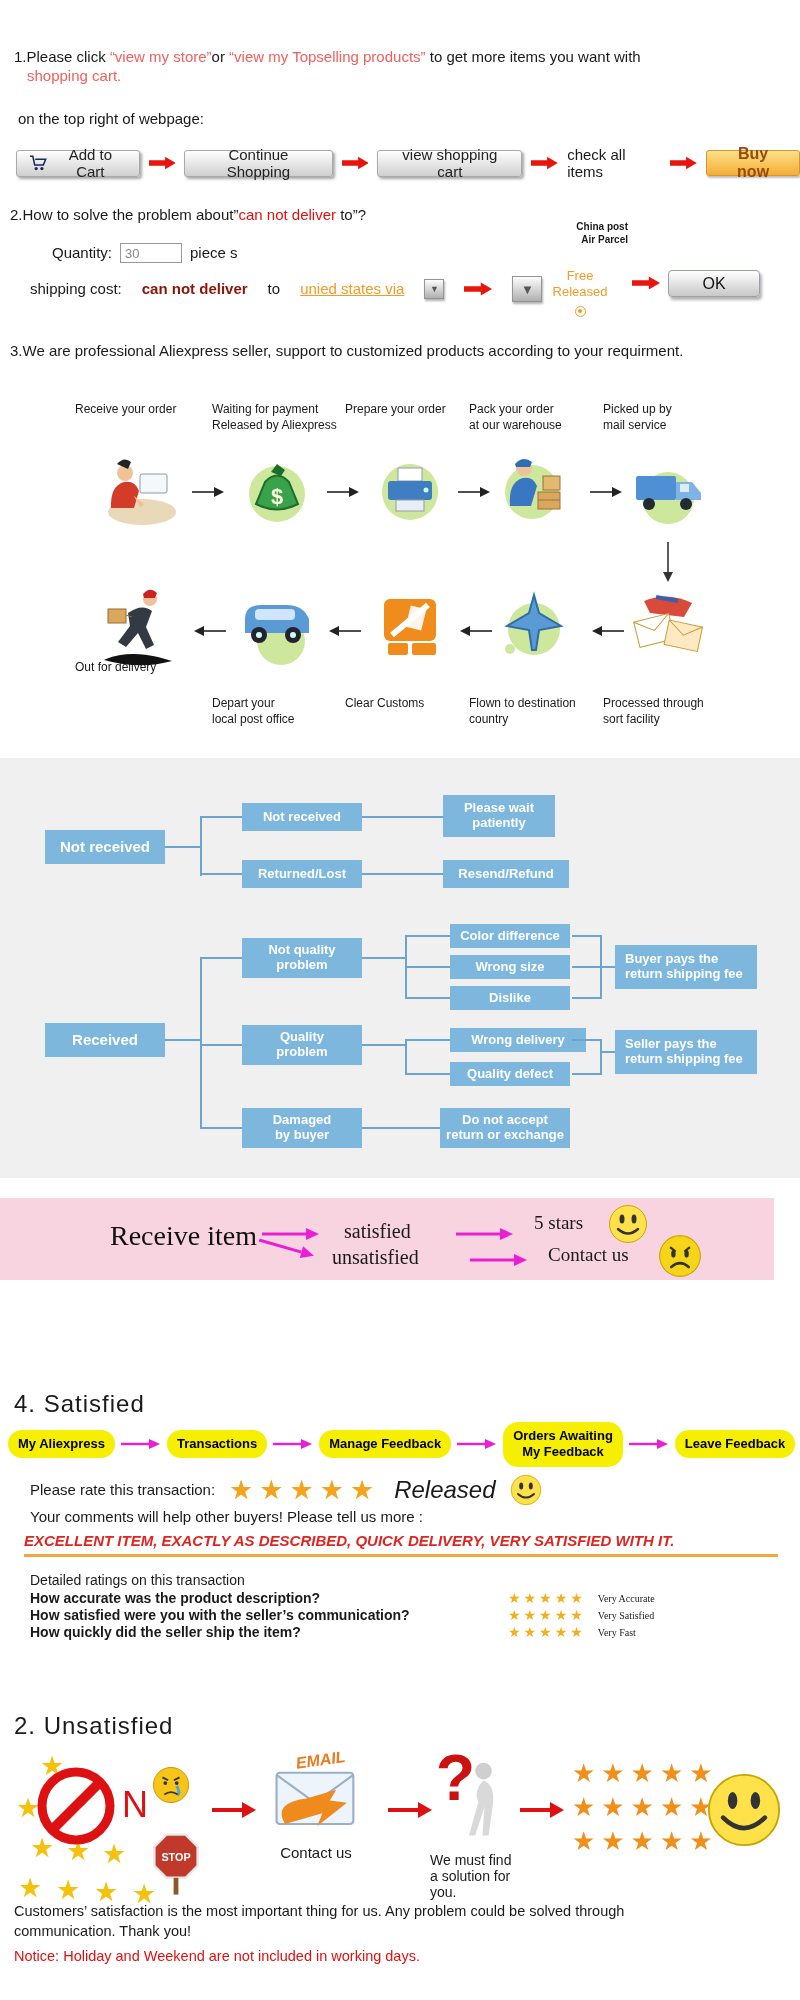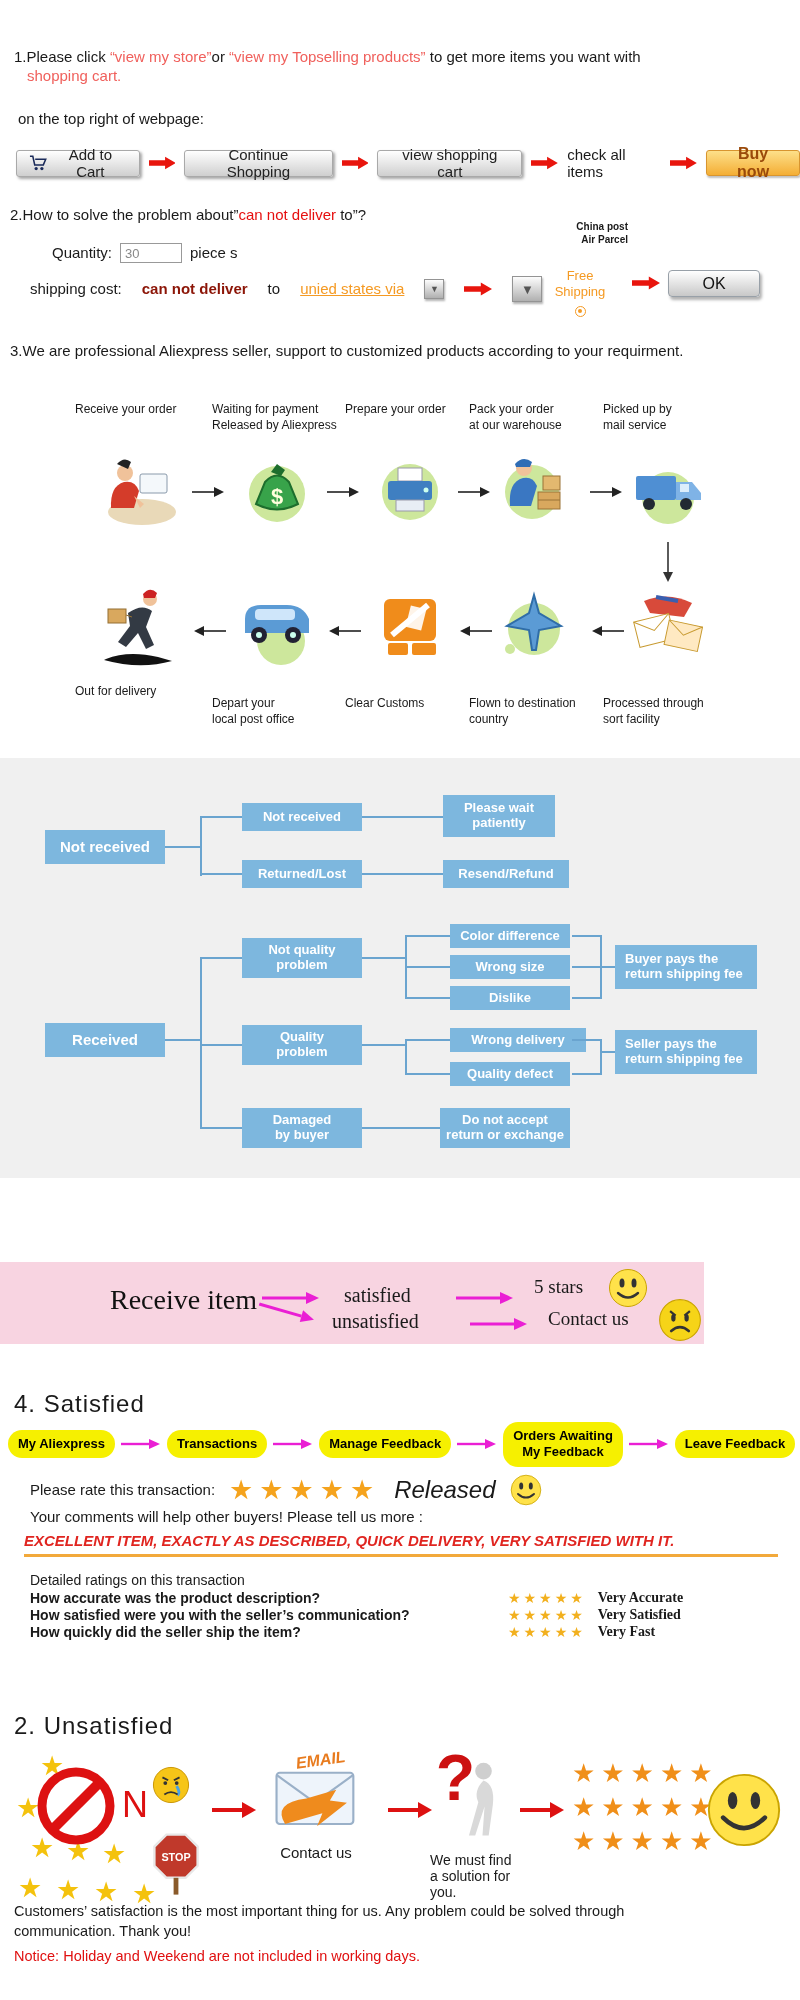--- a/index.html
+++ b/index.html
@@ -27,21 +27,21 @@
   .hl,.vl{position:absolute;background:#6aa4cf}
   .hl{height:2px}.vl{width:2px}
   .banner{background:#f8d4e1}
   .pill{display:inline-block;background:#f6f000;border-radius:15px;font-weight:bold;font-size:13px;line-height:1.25;padding:6px 10px;text-align:center;white-space:pre-line;border:none;font-family:"Liberation Sans",sans-serif}
   .stars-lg{color:#f5a31d;font-size:27px;letter-spacing:6px}
   .stars-sm{color:#f2b01e;font-size:14px;letter-spacing:3px}
   .stars-grid{color:#f08f19;font-size:26px;letter-spacing:6px;line-height:34px}
   .collage-star{position:absolute;color:#f4c20d;font-size:27px}
   .rating-row{display:flex;align-items:center;margin-bottom:1px}
   .rating-q{width:478px;font-size:14px;font-weight:bold}
-  .rating-a{font-family:"Liberation Serif",serif;font-size:14px;font-weight:bold;padding-left:12px}
+  .rating-a{font-family:"Liberation Serif",serif;font-size:10px;font-weight:normal;padding-left:12px}
   .example{color:#e02520;font-weight:bold;font-style:italic;font-size:15px;border-bottom:3px solid #f2a93b;padding-bottom:5px;width:754px}
 </style>
 </head>
 <body>
 
 <div id="page">
 
   <div class="abs t15" style="left:14px;top:48px;width:772px">
     <span>1.Please click </span><span class="red">“view my store”</span><span>or </span><span class="red">“view my Topselling products”</span><span> to get more items you want with</span><br>
     <span class="red" style="padding-left:13px">shopping cart.</span>
@@ -101,21 +101,21 @@
     <svg width="28" height="16" viewBox="0 0 30 16">
         <path d="M0 5h18V1l12 7-12 7v-4H0z" fill="#e8150d"></path>
       </svg>
     <span class="dd" style="width:30px;height:26px;font-size:13px">
         <span>▼</span>
       </span>
   </div>
 
   <div class="abs" style="left:532px;top:268px;width:96px;text-align:center">
     <div class="orange pre" style="font-size:13px;line-height:1.2">Free
-Shipping</div>
+Released</div>
     <span class="radio" style="margin-top:3px">
         <span class="radio-dot"></span>
       </span>
   </div>
 
   <svg class="abs" style="left:632px;top:275px" width="28" height="16" viewBox="0 0 30 16">
       <path d="M0 5h18V1l12 7-12 7v-4H0z" fill="#e8150d"></path>
     </svg>
   <button class="abs btn-ok" style="left:668px;top:270px">OK</button>
 
@@ -242,21 +242,21 @@
     </svg>
   <svg class="abs" style="left:458px;top:625px" width="34" height="12">
       <path d="M34 6H10" stroke="#222" stroke-width="1.6"></path>
       <path d="M12 1L2 6l10 5z" fill="#222"></path>
     </svg>
   <svg class="abs" style="left:590px;top:625px" width="34" height="12">
       <path d="M34 6H10" stroke="#222" stroke-width="1.6"></path>
       <path d="M12 1L2 6l10 5z" fill="#222"></path>
     </svg>
 
-  <div class="step-label" style="left:75px;top:684px">Out for delivery</div>
+  <div class="step-label" style="left:75px;top:660px">Out for delivery</div>
   <div class="step-label" style="left:212px;top:696px">Depart your
 local post office</div>
   <div class="step-label" style="left:345px;top:696px">Clear Customs</div>
   <div class="step-label" style="left:469px;top:696px">Flown to destination
 country</div>
   <div class="step-label" style="left:603px;top:696px">Processed through
 sort facility</div>
 
   <div class="abs flow-panel" style="left:0;top:758px;width:800px;height:420px">
     <div class="fbox" style="left:45px;top:72px;width:120px;height:34px;font-size:15px">Not received</div>
@@ -309,21 +309,21 @@
     <div class="vl" style="left:405px;top:281px;height:36px"></div>
     <div class="hl" style="left:407px;top:281px;width:43px"></div>
     <div class="hl" style="left:407px;top:315px;width:43px"></div>
     <div class="hl" style="left:572px;top:281px;width:30px"></div>
     <div class="hl" style="left:572px;top:315px;width:30px"></div>
     <div class="vl" style="left:600px;top:281px;height:36px"></div>
     <div class="hl" style="left:602px;top:293px;width:13px"></div>
     <div class="hl" style="left:362px;top:369px;width:78px"></div>
   </div>
 
-  <div class="abs banner" style="left:0;top:1262px;width:704px;height:82px">
+  <div class="abs banner" style="left:0;top:1198px;width:774px;height:82px">
     <div class="abs serif bold" style="left:110px;top:22px;font-size:28px;color:#111">Receive item</div>
     <svg class="abs" style="left:262px;top:28px" width="58" height="16">
         <path d="M0 8h44" stroke="#ea1fd4" stroke-width="3"></path>
         <path d="M44 2l13 6-13 6z" fill="#ea1fd4"></path>
       </svg>
     <div class="abs serif bold" style="left:344px;top:22px;font-size:20px">satisfied</div>
     <svg class="abs" style="left:456px;top:28px" width="58" height="16">
         <path d="M0 8h44" stroke="#ea1fd4" stroke-width="3"></path>
         <path d="M44 2l13 6-13 6z" fill="#ea1fd4"></path>
       </svg>

